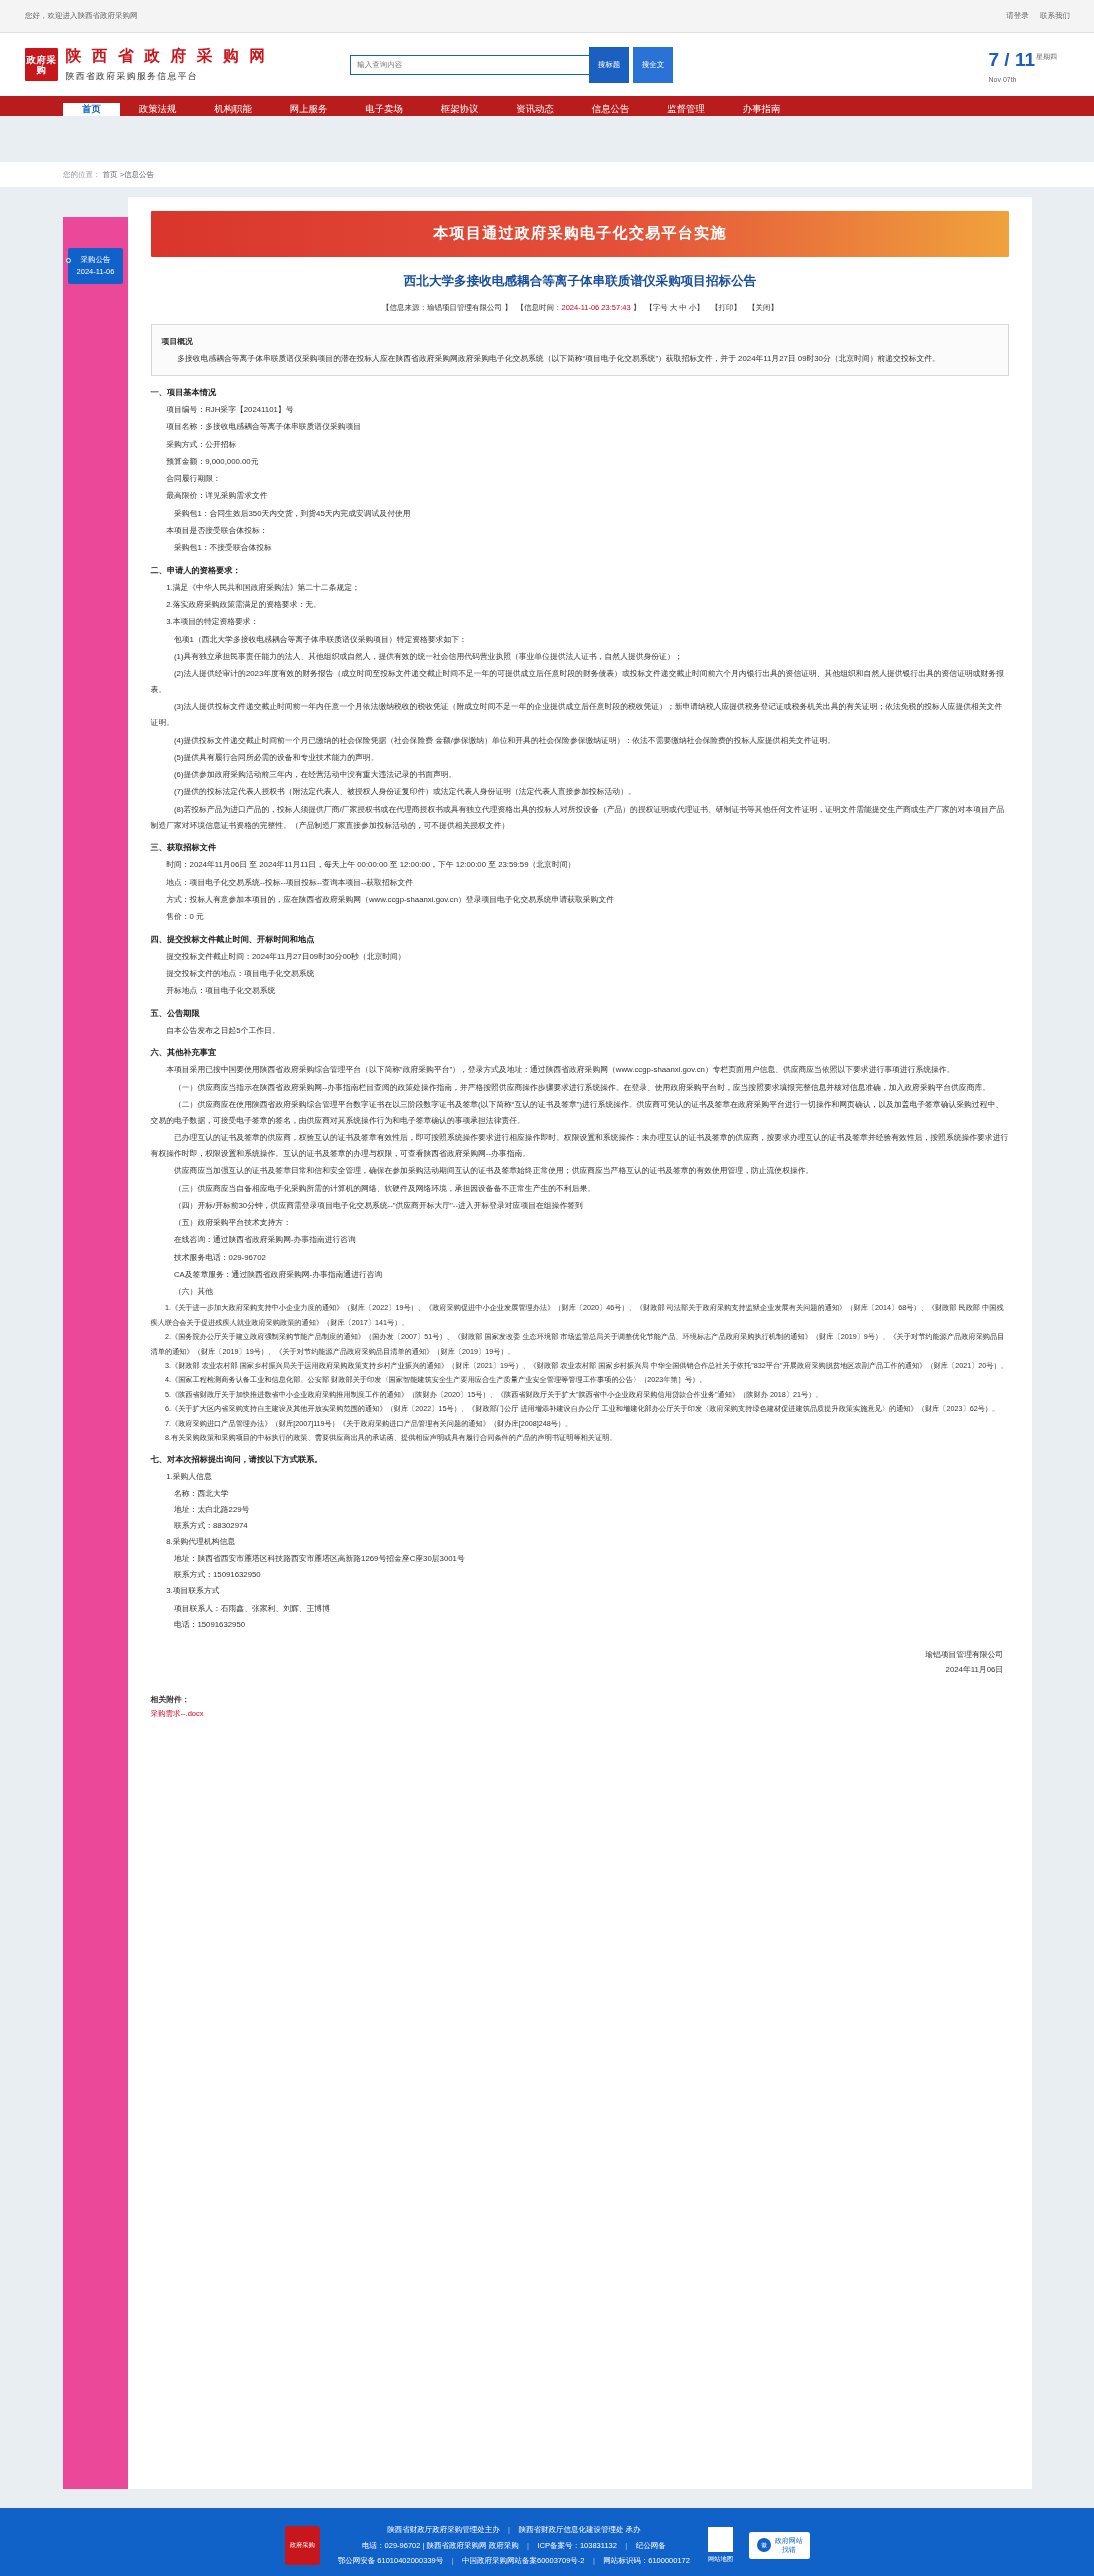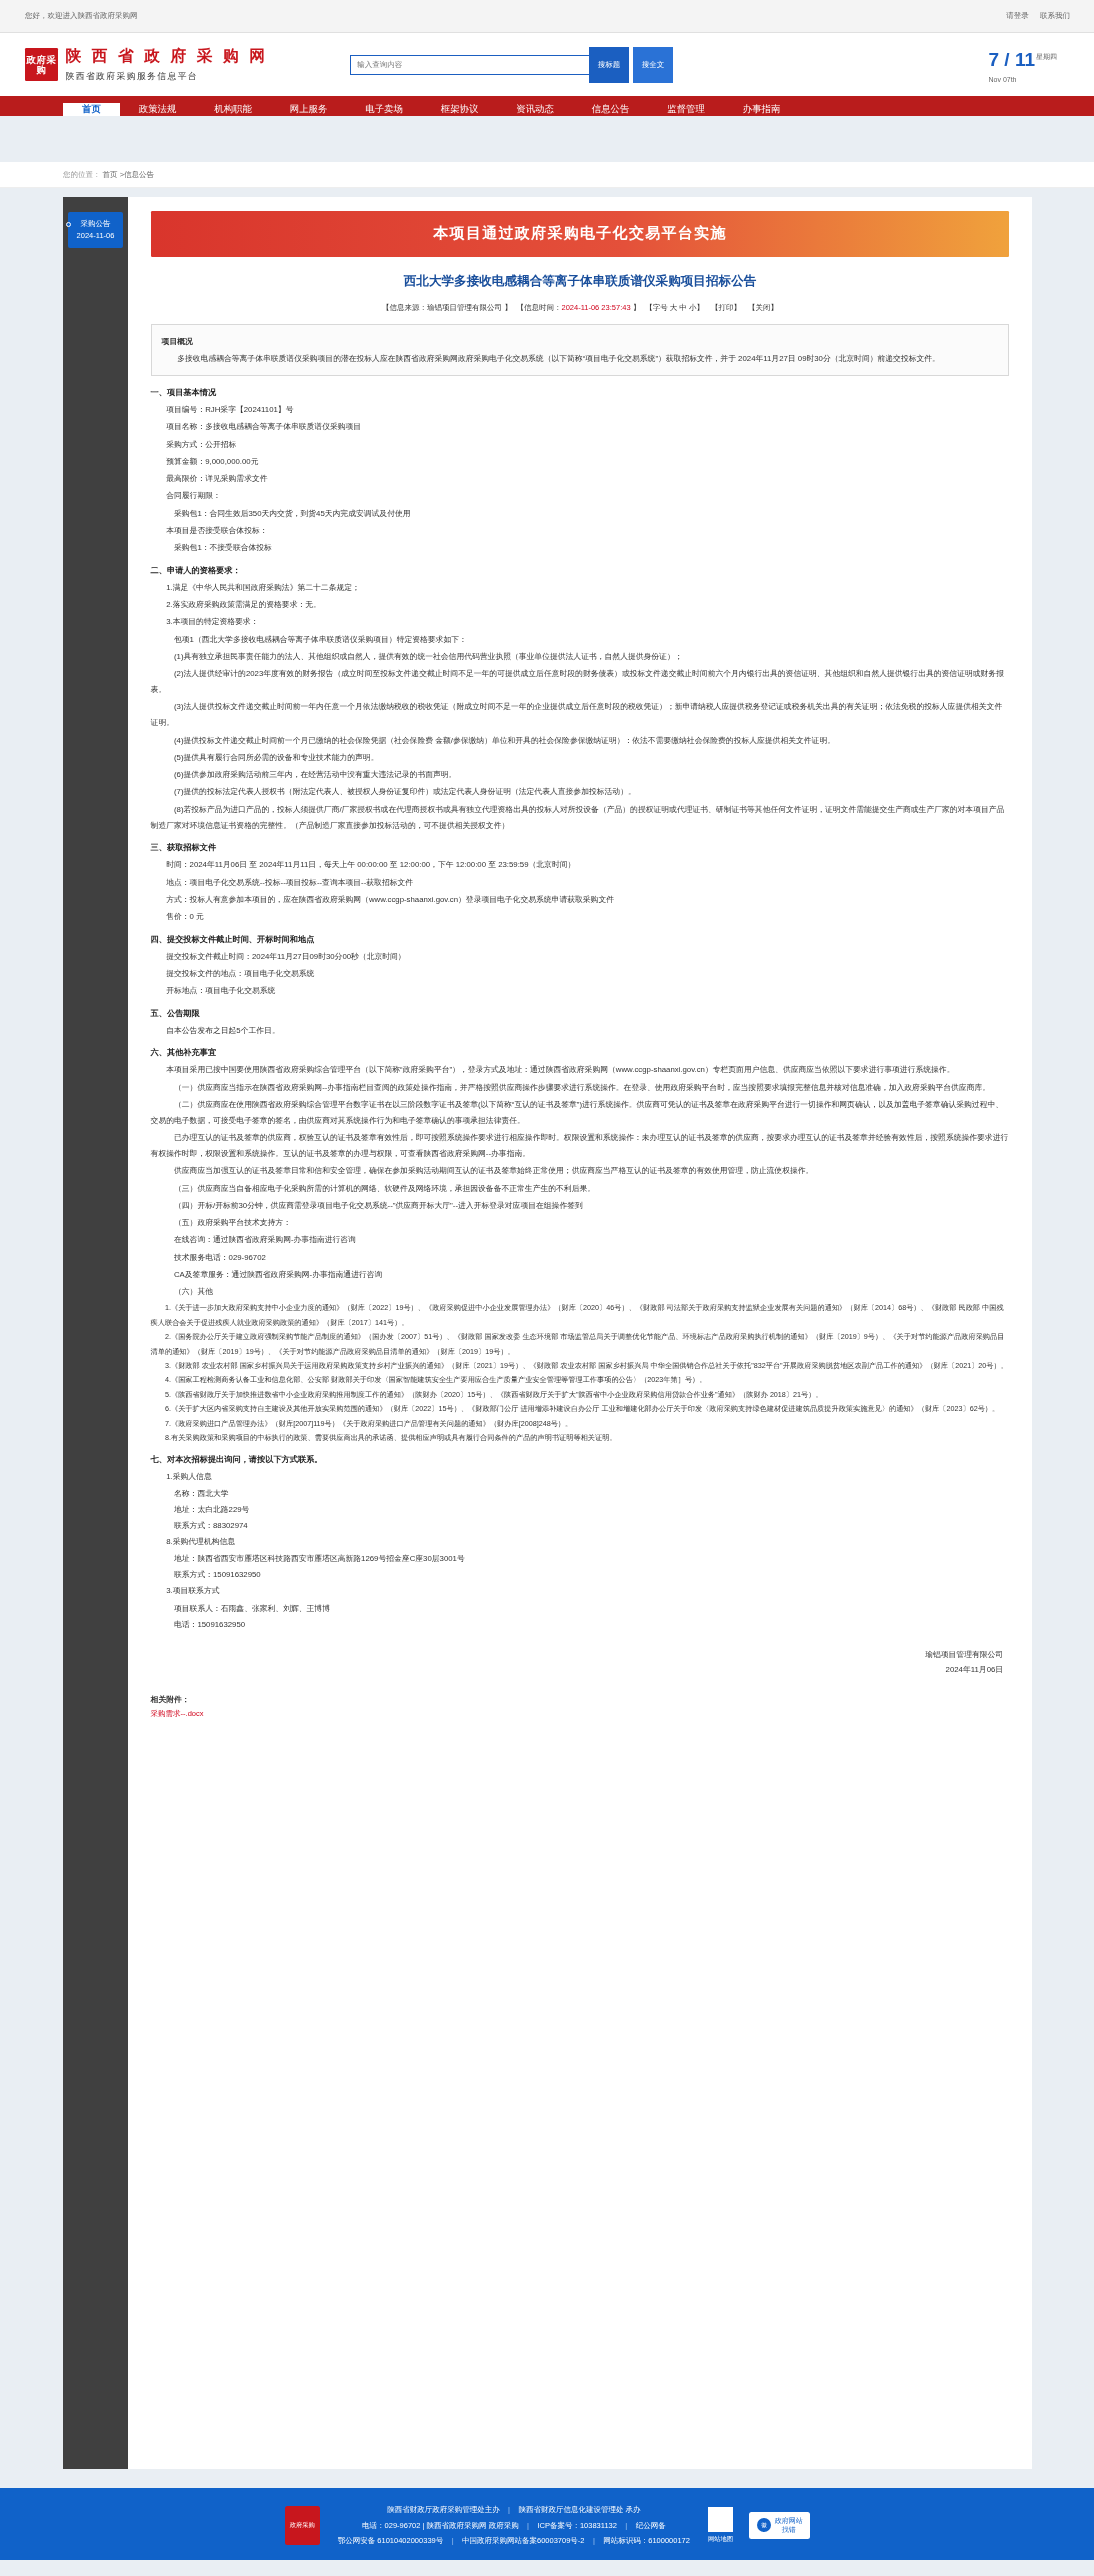--- a/index.html
+++ b/index.html
@@ -104,23 +104,24 @@
   }
   .crumbbar .label { color:#999; }
   .page-wrap {
     display:flex;
     padding:8.8px 63px 19px 63px;
     background:#e9eef3;
     gap:0;
   }
   .sidebar {
     width:65px;
-    background:#404040;
-    padding-top:15px;
+    background:#ec4899;
+    padding-top:31px;
     min-height:2272px;
+    margin-top:20px;
   }
   .side-item {
     margin:0 5px;
     background:#1062c9;
     color:#fff;
     border-radius:1.9px;
     padding:6.3px 2.5px;
     text-align:center;
     font-size:7.5px;
     line-height:1.6;
@@ -326,22 +327,22 @@
       <div class="sb-title">项目概况</div>
       <p>多接收电感耦合等离子体串联质谱仪采购项目的潜在投标人应在陕西省政府采购网政府采购电子化交易系统（以下简称“项目电子化交易系统”）获取招标文件，并于 2024年11月27日 09时30分（北京时间）前递交投标文件。</p>
     </div>
 
     <div id="sections">
         <div class="sec-h">一、项目基本情况</div>
         <p class="body-p ind1">项目编号：RJH采字【20241101】号</p>
         <p class="body-p ind1">项目名称：多接收电感耦合等离子体串联质谱仪采购项目</p>
         <p class="body-p ind1">采购方式：公开招标</p>
         <p class="body-p ind1">预算金额：9,000,000.00元</p>
+        <p class="body-p ind1">合同履行期限：</p>
         <p class="body-p ind1">最高限价：详见采购需求文件</p>
-        <p class="body-p ind1">合同履行期限：</p>
         <p class="body-p ind2">采购包1：合同生效后350天内交货，到货45天内完成安调试及付使用</p>
         <p class="body-p ind1">本项目是否接受联合体投标：</p>
         <p class="body-p ind2">采购包1：不接受联合体投标</p>
         <div class="sec-h">二、申请人的资格要求：</div>
         <p class="body-p ind1">1.满足《中华人民共和国政府采购法》第二十二条规定；</p>
         <p class="body-p ind1">2.落实政府采购政策需满足的资格要求：无。</p>
         <p class="body-p ind1">3.本项目的特定资格要求：</p>
         <p class="body-p ind2">包项1（西北大学多接收电感耦合等离子体串联质谱仪采购项目）特定资格要求如下：</p>
         <p class="body-p ind2">(1)具有独立承担民事责任能力的法人、其他组织或自然人，提供有效的统一社会信用代码营业执照（事业单位提供法人证书，自然人提供身份证）；</p>
         <p class="body-p ind2">(2)法人提供经审计的2023年度有效的财务报告（成立时间至投标文件递交截止时间不足一年的可提供成立后任意时段的财务债表）或投标文件递交截止时间前六个月内银行出具的资信证明、其他组织和自然人提供银行出具的资信证明或财务报表。</p>

